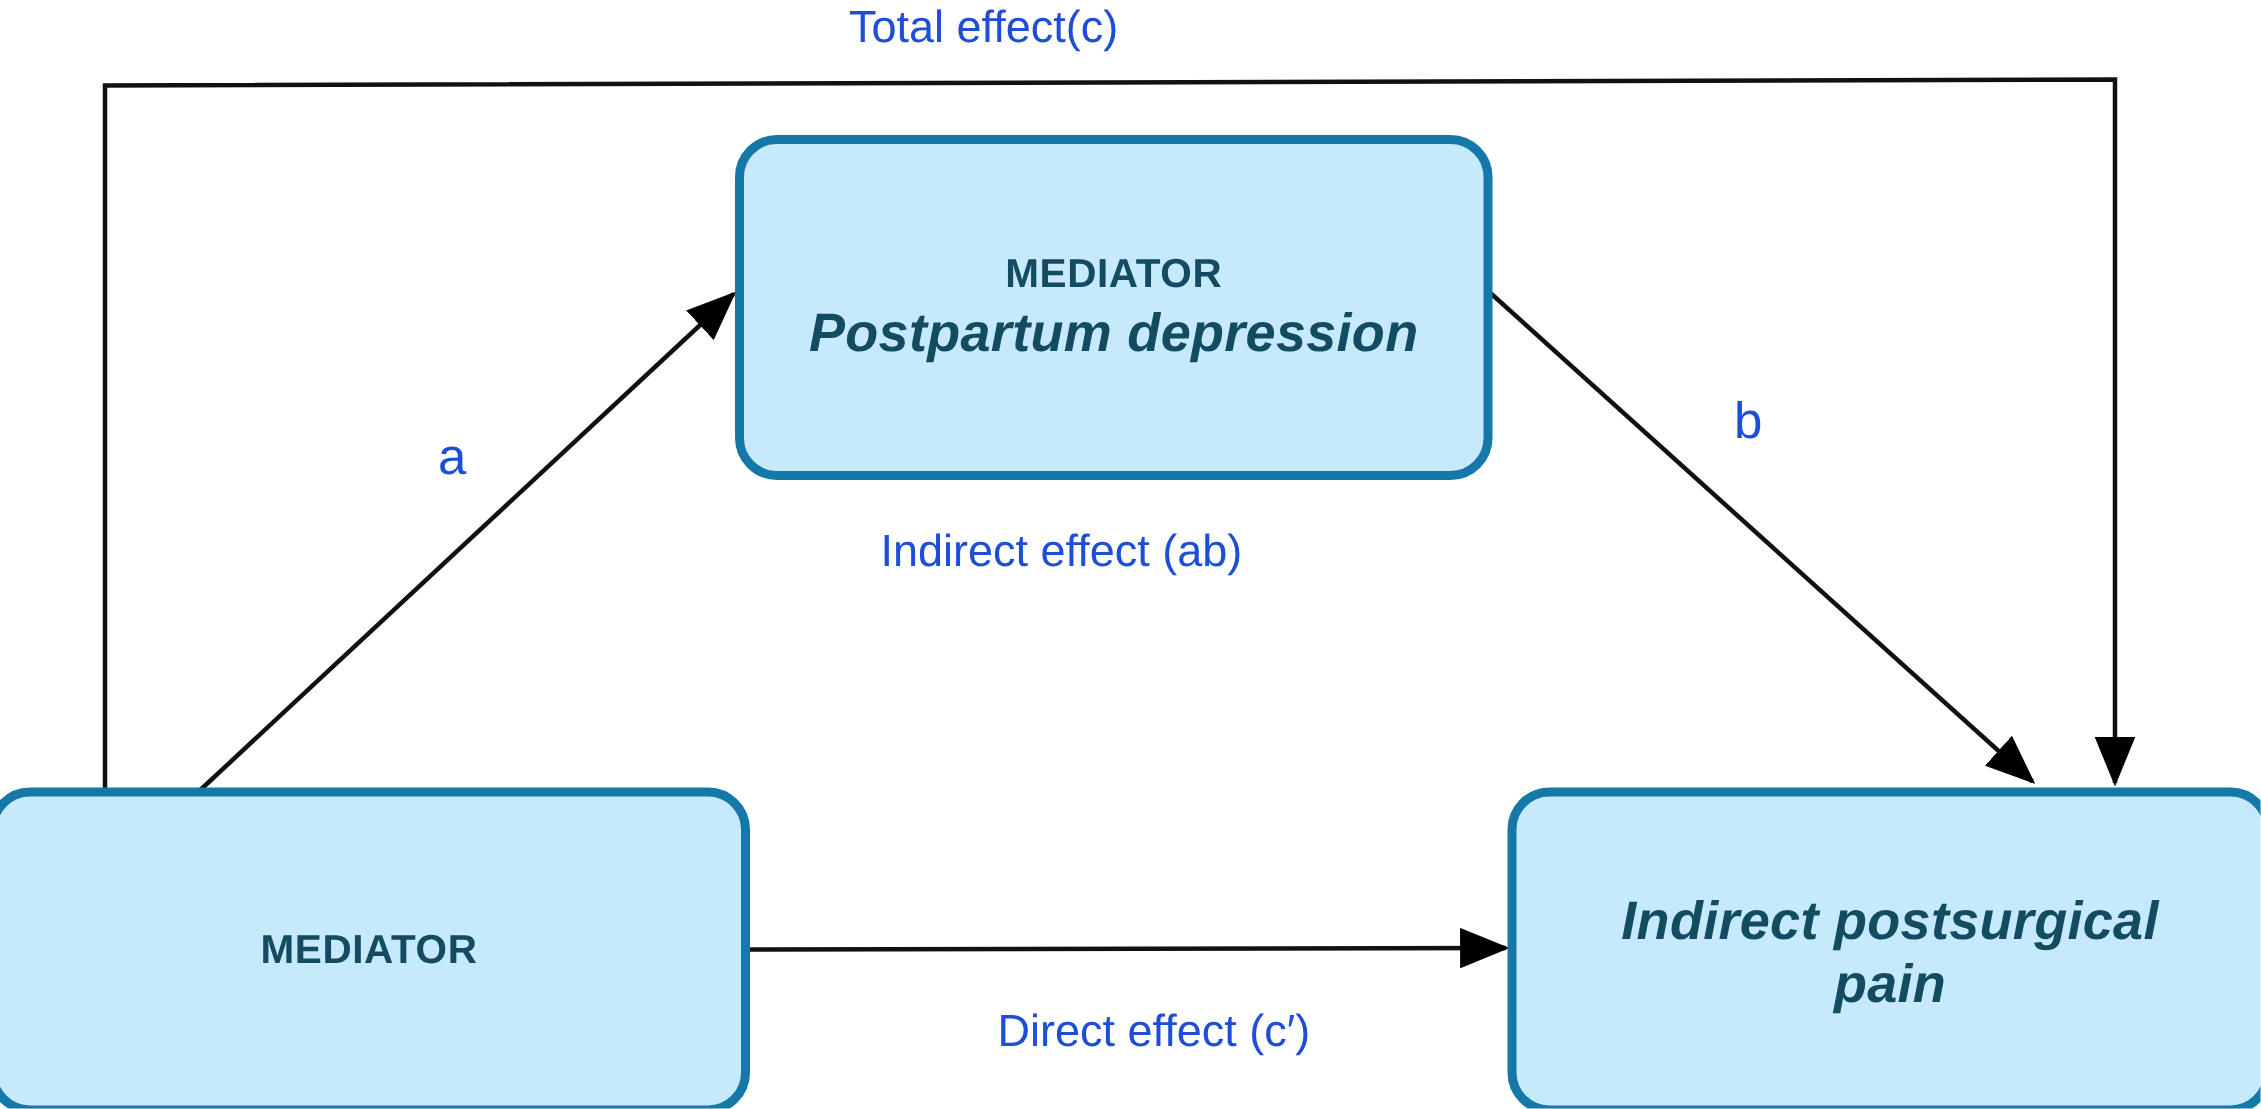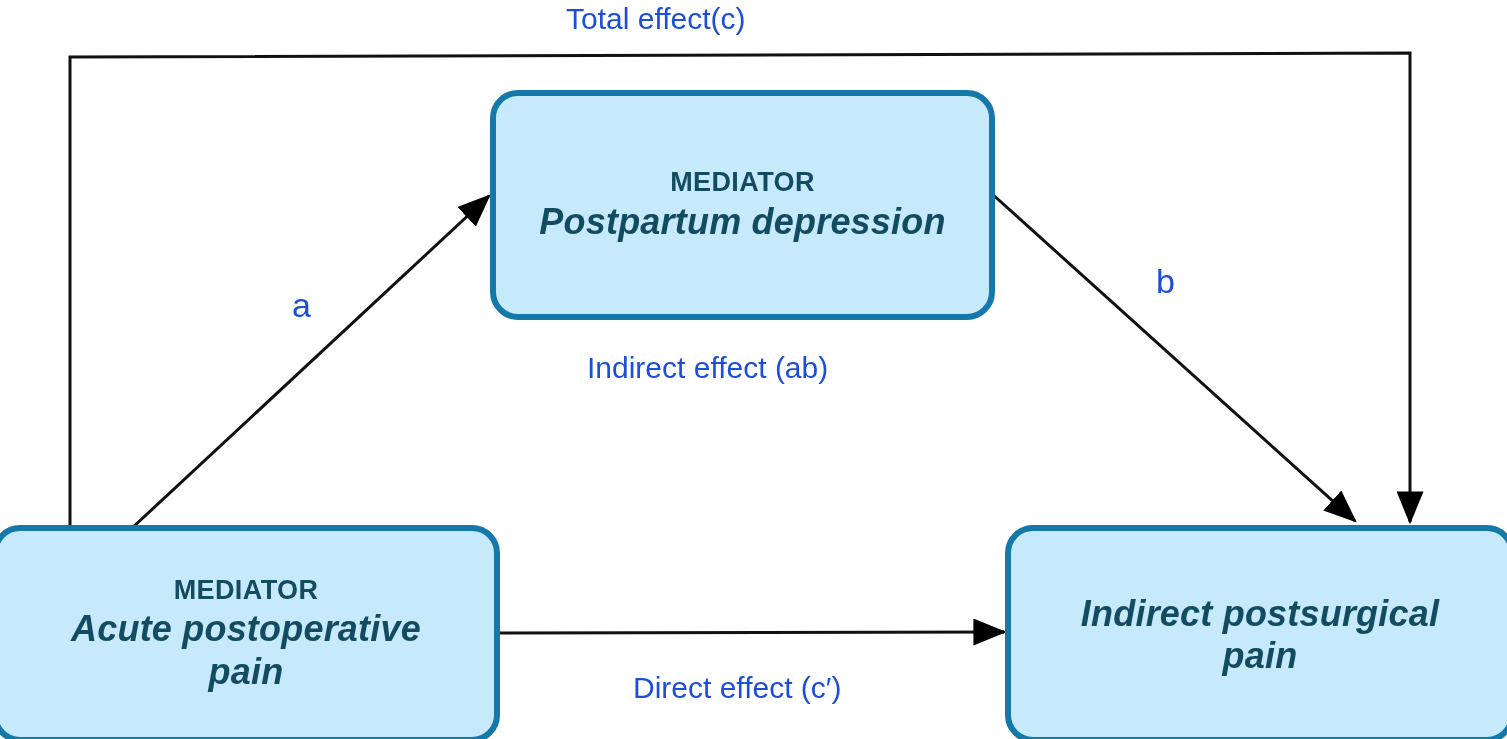--- a/index.html
+++ b/index.html
@@ -93,21 +93,21 @@
   #label-total-effect {
     left: 566px;
     top: 2px;
   }
   #label-indirect-effect {
     left: 587px;
     top: 335px;
     margin-top: 16px;
   }
   #label-direct-effect {
-    left: 633px;
+    left: 665px;
     top: 671px;
   }
   #label-path-a {
     left: 292px;
     top: 286px;
   }
   #label-path-b {
     left: 1156px;
     top: 262px;
   }
@@ -133,21 +133,20 @@
     <line x1="499" y1="633" x2="1004" y2="632" stroke="#111111" stroke-width="3" marker-end="url(#arrowhead)"></line>
   </svg>
 
   <div class="node" id="node-mediator">
     <div class="node-role">MEDIATOR</div>
     <div class="node-name">Postpartum depression</div>
   </div>
 
   <div class="node" id="node-exposure">
     <div class="node-role">MEDIATOR</div>
-    <div class="node-name">Acute postoperative pain</div>
   </div>
 
   <div class="node" id="node-outcome">
     <div class="node-name">Indirect postsurgical pain</div>
   </div>
 
   <div class="edge-label" id="label-total-effect">Total effect(c)</div>
 
   <div class="edge-label path-label" id="label-path-a">a</div>
 

